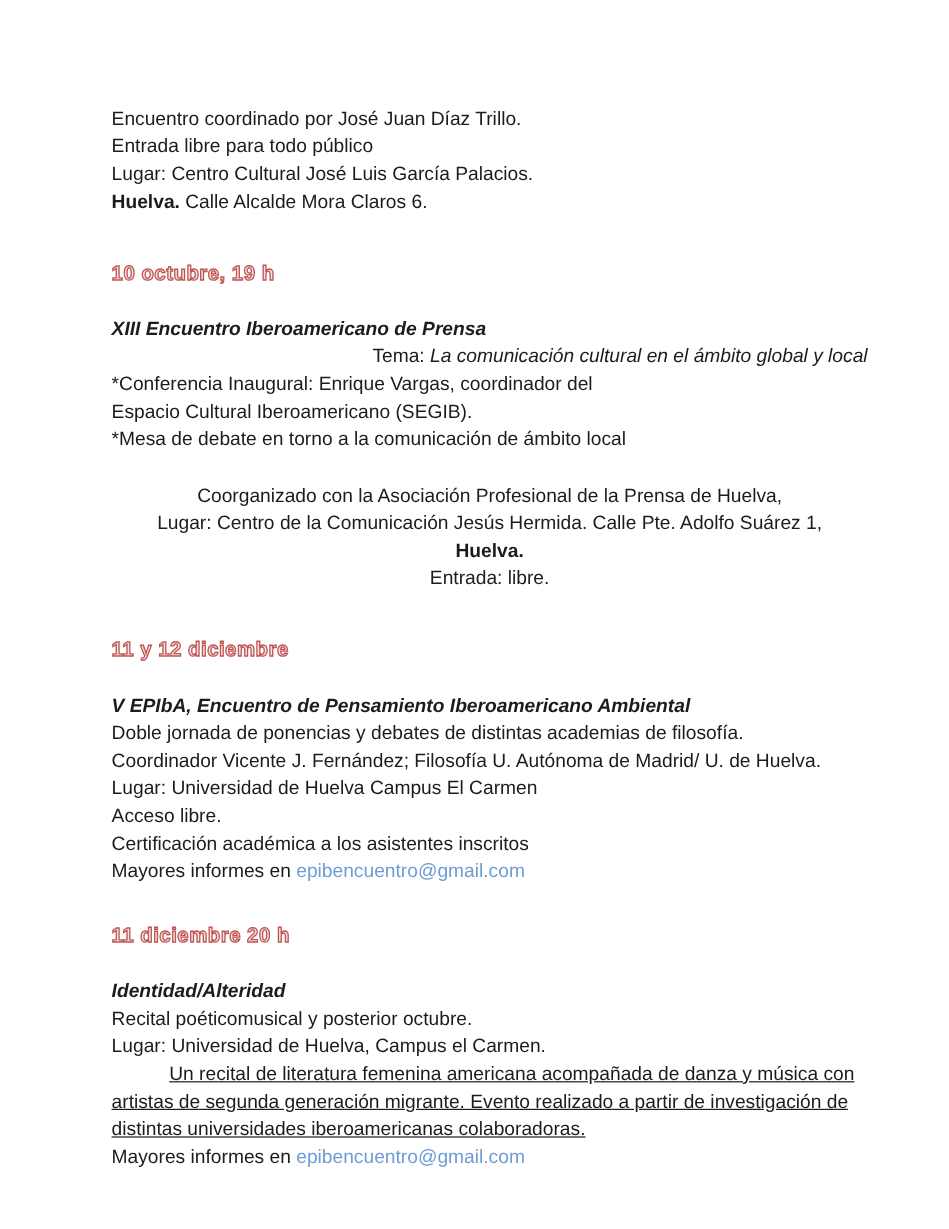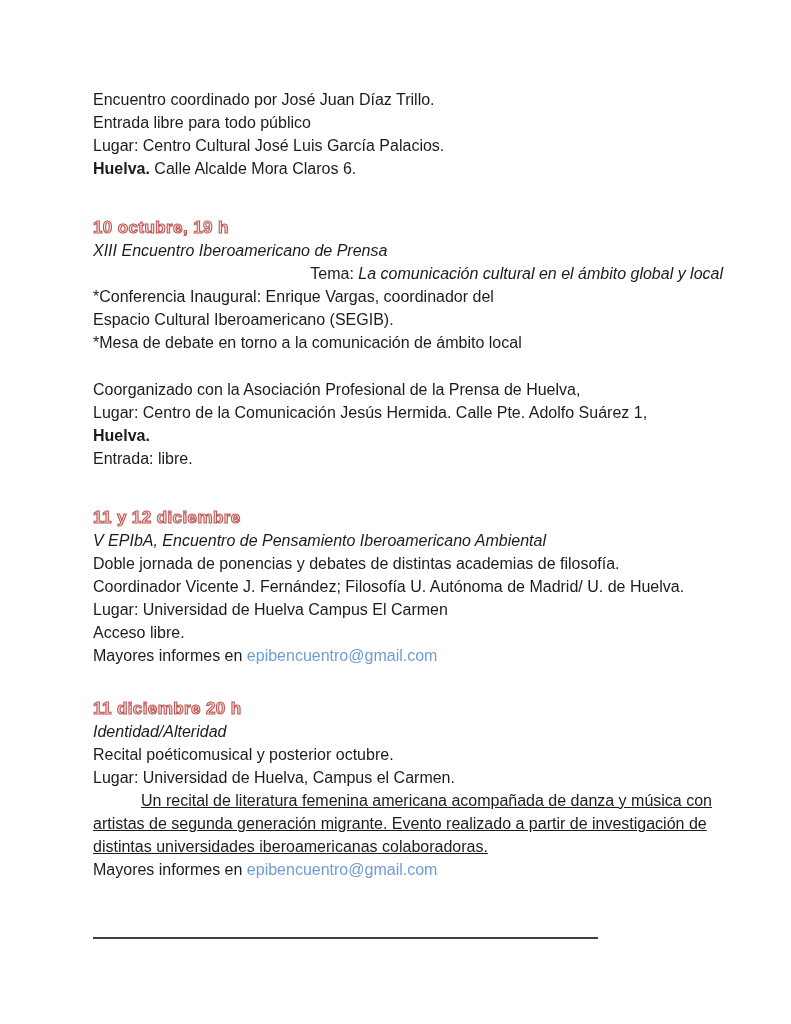--- a/index.html
+++ b/index.html
@@ -28,26 +28,27 @@
     font-size: 17px;
     font-weight: bold;
     letter-spacing: 0.4px;
     color: var(--heading-fill, #f5e3e2);
     -webkit-text-stroke: 1.1px var(--heading-color, #bf5654);
     text-stroke: 1.1px var(--heading-color, #bf5654);
     line-height: 23px;
   }
   .event-heading.tight { margin-top: 30px; }
   .event-title {
-    font-weight: normal;
+    font-weight: bold;
     font-style: italic;
+    margin-top: 24px;
   }
   .indented { padding-left: 48px; text-align: right; }
   .para-indent { text-indent: 48px; text-decoration: underline; }
-  .spacer-block { margin-top: 24px; }
+  .spacer-block { margin-top: 24px; text-align: center; }
   .email {
     color: var(--link-color, #6e9dd6);
     text-decoration: none;
     cursor: pointer;
   }
   .signature-line {
     margin-top: 56px;
     margin-left: 0px;
     width: 505px;
     border-bottom: 2px solid var(--rule-color, #3f3f3f);
@@ -82,20 +83,21 @@
       </div>
     </div>
 
     <div>
       <div class="event-heading">11 y 12 diciembre</div>
       <div class="line event-title">V EPIbA, Encuentro de Pensamiento Iberoamericano Ambiental</div>
       <div class="line">Doble jornada de ponencias y debates de distintas academias de filosofía.</div>
       <div class="line">Coordinador Vicente J. Fernández; Filosofía U. Autónoma de Madrid/ U. de Huelva.</div>
       <div class="line">Lugar: Universidad de Huelva Campus El Carmen</div>
       <div class="line">Acceso libre.</div>
+      <div class="line">Certificación académica a los asistentes inscritos</div>
       <div class="line"><span>Mayores informes en </span><a class="email">epibencuentro@gmail.com</a></div>
     </div>
 
     <div>
       <div class="event-heading tight">11 diciembre 20 h</div>
       <div class="line event-title">Identidad/Alteridad</div>
       <div class="line">Recital poéticomusical y posterior octubre.</div>
       <div class="line">Lugar: Universidad de Huelva, Campus el Carmen.</div>
       <div class="line para-indent">Un recital de literatura femenina americana acompañada de danza y música con artistas de segunda generación migrante. Evento realizado a partir de investigación de distintas universidades iberoamericanas colaboradoras.</div>
       <div class="line"><span>Mayores informes en </span><a class="email">epibencuentro@gmail.com</a></div>

